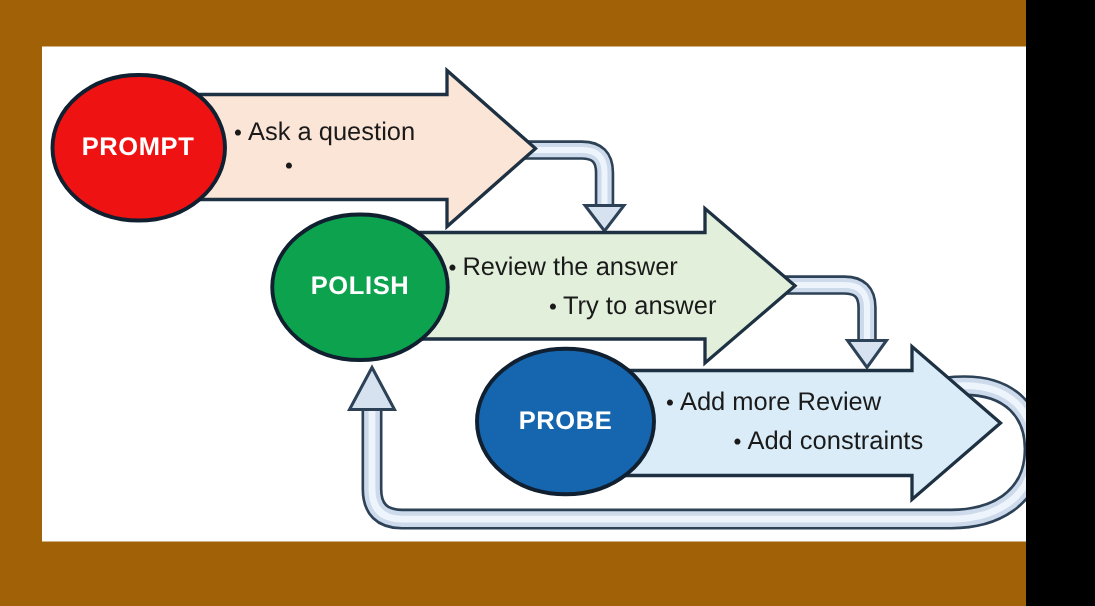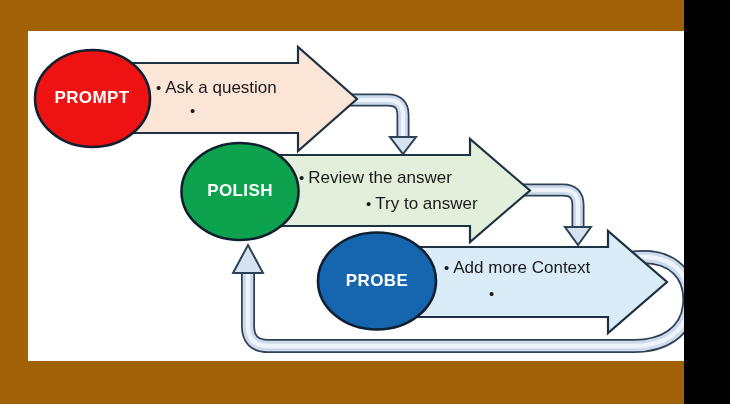--- a/index.html
+++ b/index.html
@@ -89,19 +89,20 @@
     <span class="dot">•</span>
     <span class="bt">Review the answer</span>
   </div>
   <div class="bullet-line" style="left:366px; top:193px">
     <span class="dot">•</span>
     <span class="bt">Try to answer</span>
   </div>
 
   <div class="bullet-line" style="left:444px; top:257px">
     <span class="dot">•</span>
-    <span class="bt">Add more Context</span>
+    <span class="bt">Add more Review</span>
   </div>
   <div class="bullet-line" style="left:489px; top:283px">
     <span class="dot">•</span>
+    <span class="bt">Add constraints</span>
   </div>
 
 </div>
 
 </body></html>

